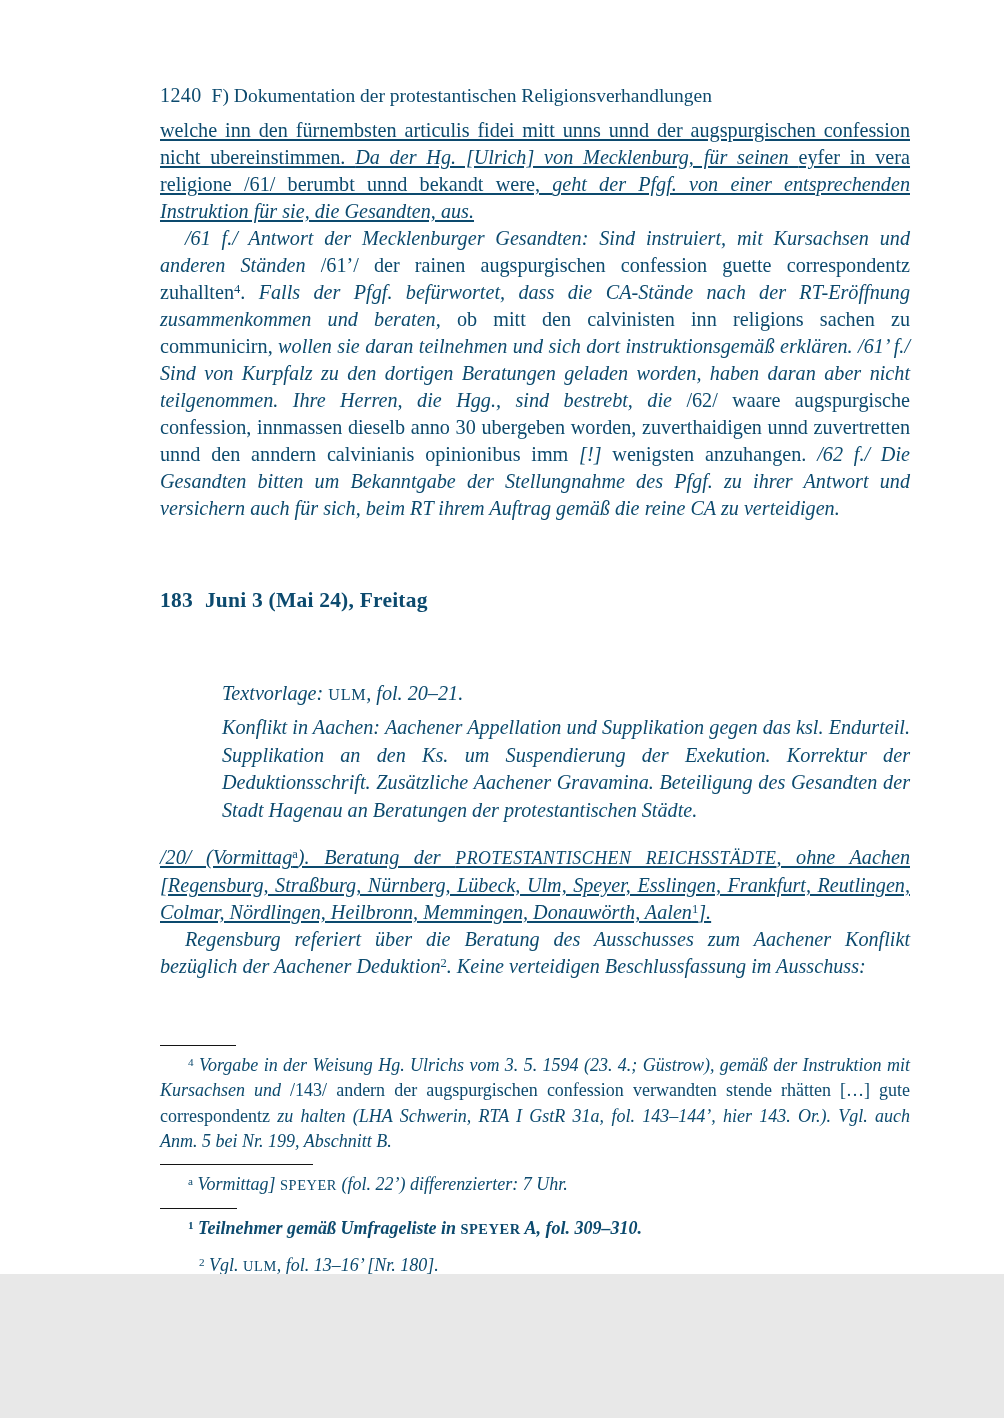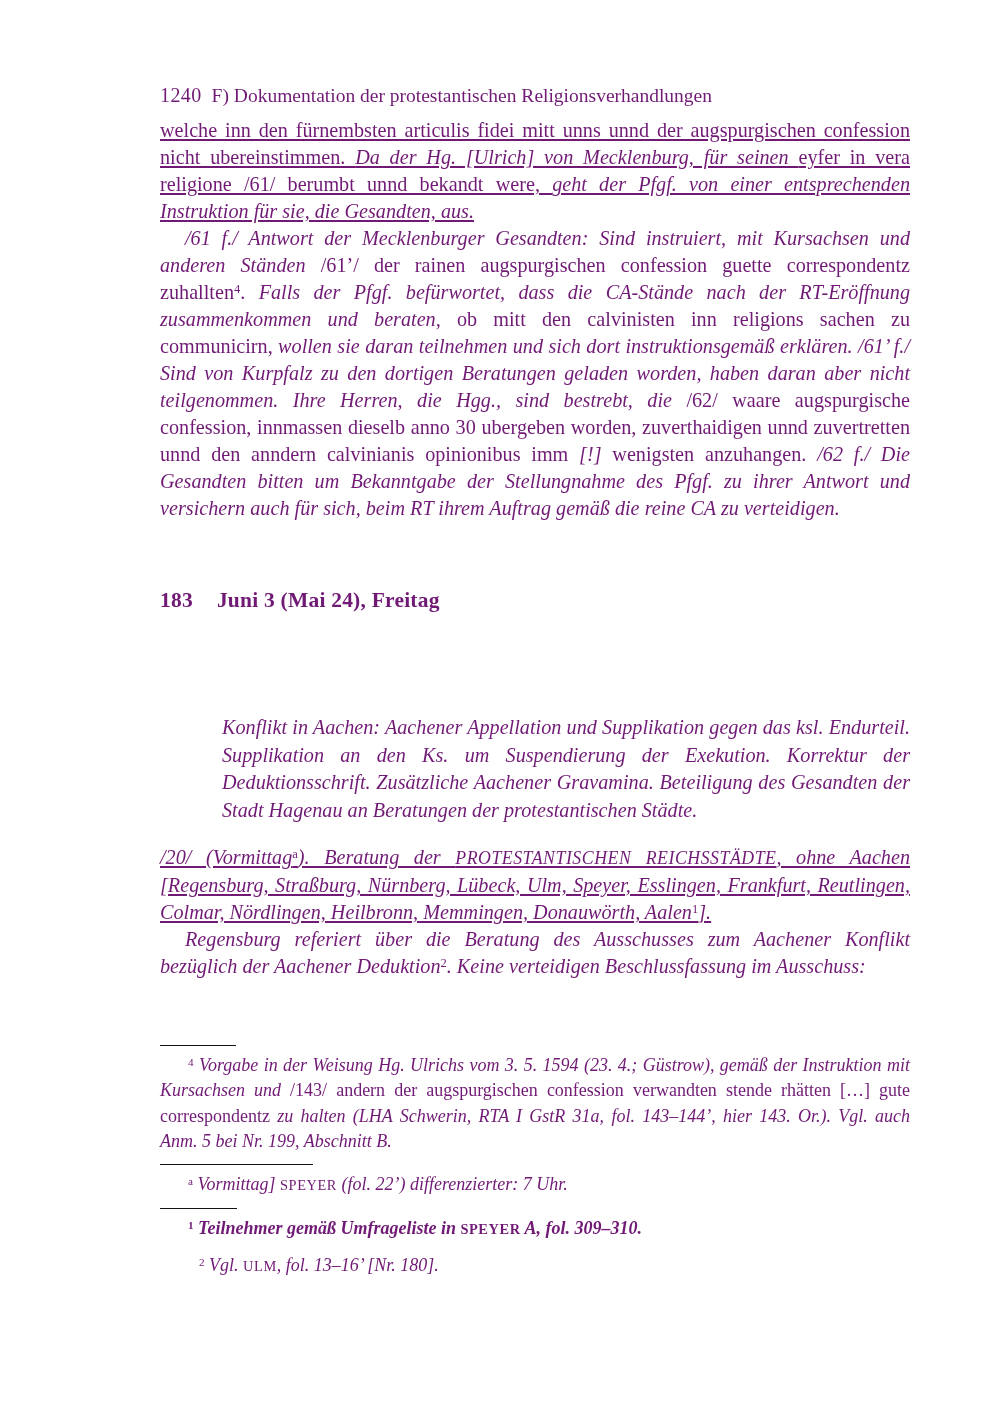--- a/index.html
+++ b/index.html
@@ -3,24 +3,24 @@
 <meta charset="utf-8">
 <style>
   html, body {
     margin: 0;
     padding: 0;
     background: #e8e8e8;
   }
   .page {
     position: relative;
     width: 1004px;
-    height: 1418px;
+    height: 1274px;
     margin: 0 auto;
     background: #ffffff;
-    color: #701a75;
+    color: #0c4a6e;
     font-family: "Liberation Serif", "DejaVu Serif", serif;
     overflow: hidden;
   }
   .abs {
     position: absolute;
     left: 160px;
     right: 94px;
   }
 
   
@@ -50,21 +50,21 @@
   .para-indent { text-indent: 25px; }
   .para-noindent { text-indent: 0; text-decoration: underline; }
 
   
   .section-heading {
     top: 588px;
     font-weight: bold;
     font-size: 21.5px;
     letter-spacing: 0.01em;
   }
-  .section-number { margin-right: 24px; }
+  .section-number { margin-right: 12px; }
 
   .subsection-heading {
     top: 651px;
     font-style: italic;
     font-size: 20.3px;
     letter-spacing: 0.015em;
     white-space: nowrap;
   }
   .textvorlage {
     top: 682px;
@@ -136,20 +136,21 @@
   <div class="abs bodytext block-continuation">
     <p class="para-noindent" style="margin:0;"><span class="run-r">welche inn den fürnembsten articulis fidei mitt unns unnd der augspurgischen confession nicht ubereinstimmen. </span><span class="run-i">Da der Hg. [Ulrich] von Mecklenburg, für seinen </span><span class="run-r">eyfer in vera religione /61/ berumbt unnd bekandt were, </span><span class="run-i">geht der Pfgf. von einer entsprechenden Instruktion für sie, die Gesandten, aus.</span></p>
     <p class="para-indent" style="margin:0;"><span class="run-i">/61 f./ Antwort der Mecklenburger Gesandten: Sind instruiert, mit Kursachsen und anderen Ständen </span><span class="run-r">/61’/ der rainen augspurgischen confession guette correspondentz zuhallten</span><span class="run-sup">4</span><span class="run-r">. </span><span class="run-i">Falls der Pfgf. befürwortet, dass die CA-Stände nach der RT-Eröffnung zusammenkommen und beraten, </span><span class="run-r">ob mitt den calvinisten inn religions sachen zu communicirn, </span><span class="run-i">wollen sie daran teilnehmen und sich dort instruktionsgemäß erklären. /61’ f./ Sind von Kurpfalz zu den dortigen Beratungen geladen worden, haben daran aber nicht teilgenommen. Ihre Herren, die Hgg., sind bestrebt, die </span><span class="run-r">/62/ waare augspurgische confession, innmassen dieselb anno 30 ubergeben worden, zuverthaidigen unnd zuvertretten unnd den anndern calvinianis opinionibus imm </span><span class="run-i">[!] </span><span class="run-r">wenigsten anzuhangen. </span><span class="run-i">/62 f./ Die Gesandten bitten um Bekanntgabe der Stellungnahme des Pfgf. zu ihrer Antwort und versichern auch für sich, beim RT ihrem Auftrag gemäß die reine CA zu verteidigen.</span></p>
   </div>
 
   <div class="abs section-heading">
     <span class="section-number">183</span><span>Juni 3 (Mai 24), Freitag</span>
   </div>
 
 
+  <div class="abs textvorlage"><span class="run-i">Textvorlage: </span><span class="run-sc">ULM</span><span class="run-i">, fol. 20–21.</span></div>
 
   <div class="abs regest"><span class="run-i">Konflikt in Aachen: Aachener Appellation und Supplikation gegen das ksl. Endurteil. Supplikation an den Ks. um Suspendierung der Exekution. Korrektur der Deduktionsschrift. Zusätzliche Aachener Gravamina. Beteiligung des Gesandten der Stadt Hagenau an Beratungen der protestantischen Städte.</span></div>
 
   <div class="abs bodytext entry-body">
     <p class="para-noindent" style="margin:0;"><span class="run-i">/20/ (Vormittag</span><span class="run-sup">a</span><span class="run-i">). Beratung der </span><span class="run-isc">PROTESTANTISCHEN REICHSSTÄDTE</span><span class="run-i">, ohne Aachen [Regensburg, Straßburg, Nürnberg, Lübeck, Ulm, Speyer, Esslingen, Frankfurt, Reutlingen, Colmar, Nördlingen, Heilbronn, Memmingen, Donauwörth, Aalen</span><span class="run-sup">1</span><span class="run-i">].</span></p>
     <p class="para-indent" style="margin:0;"><span class="run-i">Regensburg referiert über die Beratung des Ausschusses zum Aachener Konflikt bezüglich der Aachener Deduktion</span><span class="run-sup">2</span><span class="run-i">. Keine verteidigen Beschlussfassung im Ausschuss:</span></p>
   </div>
 
   <div class="abs footnotes">
     <hr class="fn-rule fn-rule-1">

